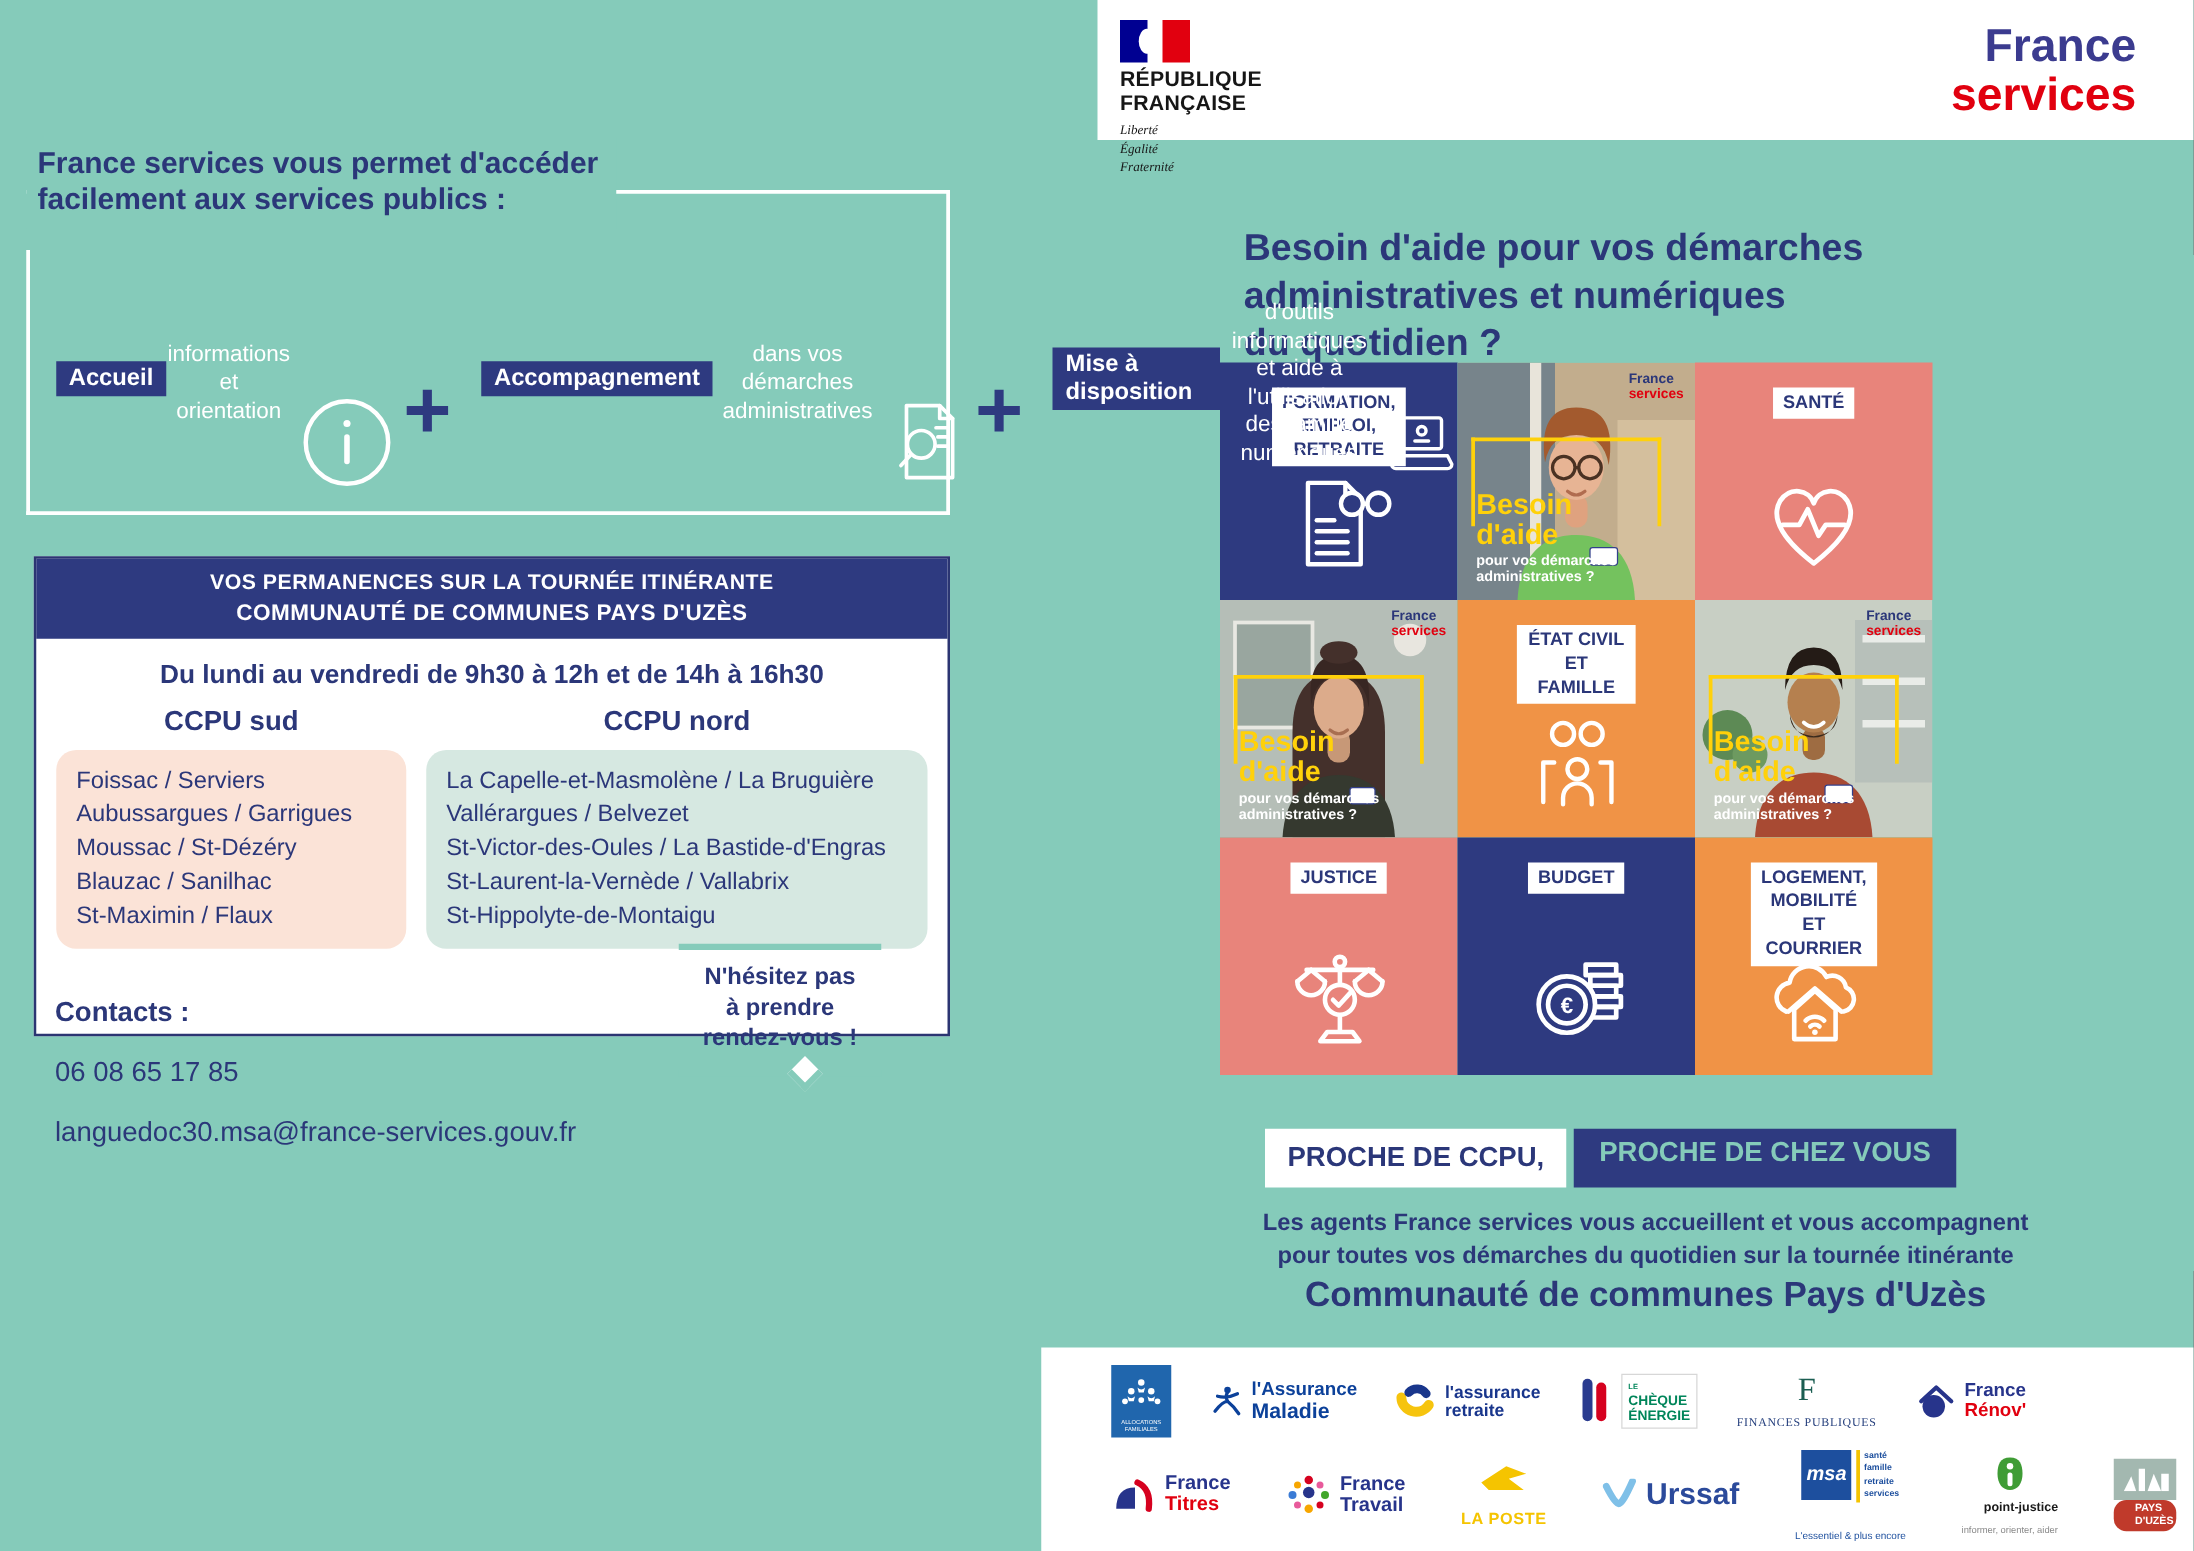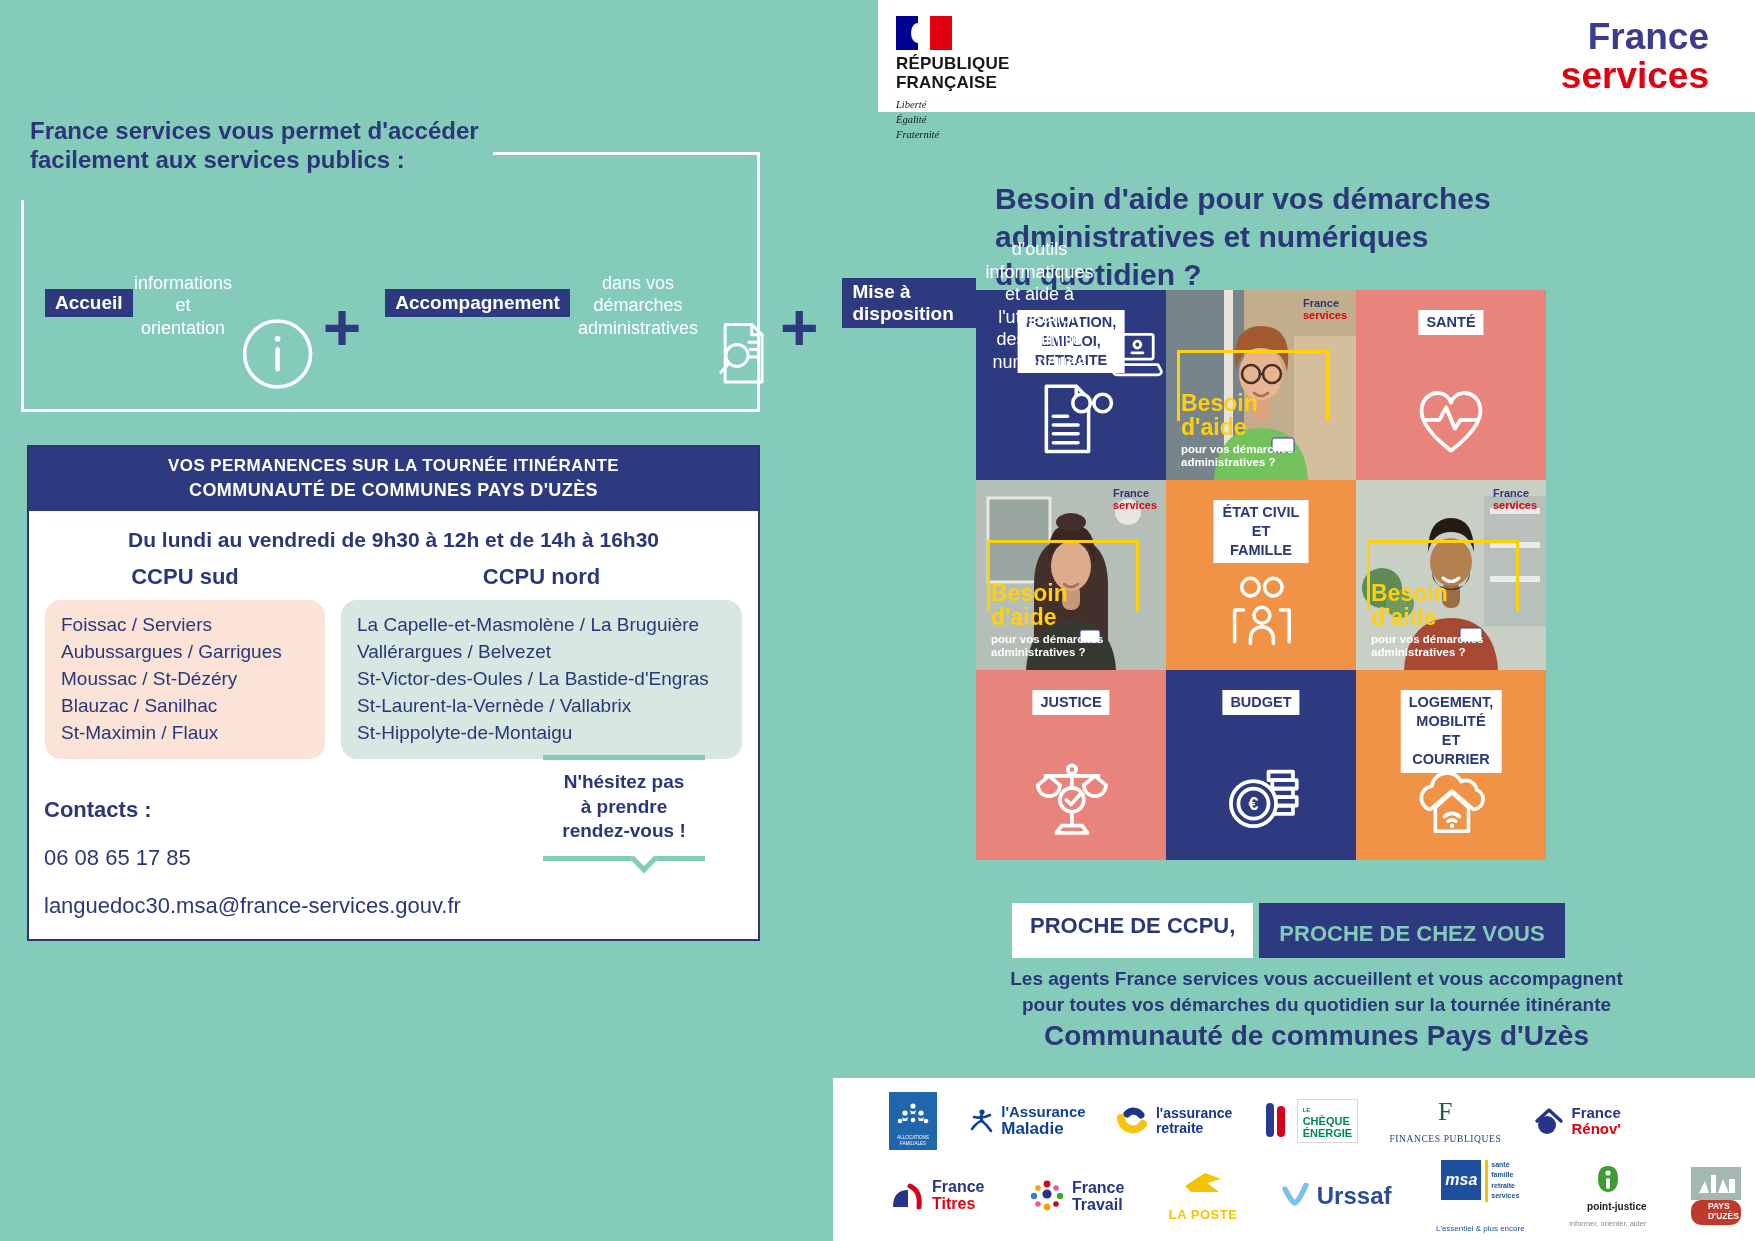--- a/index.html
+++ b/index.html
@@ -16,21 +16,21 @@
   .intro-items{position:absolute;left:21px;top:152px;width:739px;height:260px;display:flex;z-index:2;}
   .intro-item{flex:1;display:flex;flex-direction:row;align-items:center;padding-top:42px;margin-left:24px;}
   .intro-label{background:#2e3a80;color:#fff;font-weight:bold;font-size:19px;padding:3px 10px;}
   .intro-desc{color:#fff;font-size:18px;text-align:center;line-height:1.25;margin-top:5px;}
   .intro-icon{margin-top:auto;margin-bottom:12px;}
   .intro-plus{width:56px;text-align:center;color:#2e3a80;font-size:66px;font-weight:bold;
     align-self:flex-end;margin-bottom:52px;line-height:1;}
   .wicon{fill:none;stroke:#fff;stroke-width:4;stroke-linecap:round;stroke-linejoin:round;}
 
   
-  .perm{position:absolute;left:27px;top:445px;width:733px;height:496px;background:#fff;
+  .perm{position:absolute;left:27px;top:445px;width:733px;height:384px;background:#fff;
     border:2px solid #2b3572;box-sizing:border-box;}
   .perm-header{background:#2e3a80;color:#fff;text-align:center;padding:9px 0 10px;font-weight:bold;}
   .perm-header .ph1{font-size:17px;letter-spacing:.4px;}
   .perm-header .ph2{font-size:18px;letter-spacing:.4px;margin-top:4px;}
   .perm-hours{text-align:center;color:#2b3779;font-weight:bold;font-size:21px;margin-top:17px;}
   .perm-cols{display:flex;margin-top:12px;padding:0 16px;}
   .col-sud{width:280px;}
   .col-nord{flex:1;margin-left:16px;}
   .col-title{text-align:center;color:#2b3779;font-size:22px;font-weight:600;margin-bottom:10px;}
   .list-box{border-radius:16px;padding:12px 16px;font-size:19px;color:#2b3779;line-height:1.42;}
@@ -79,21 +79,21 @@
   .photo-logo .s{color:#e1000f;}
   .photo-frame{position:absolute;left:11px;top:60px;width:146px;height:68px;
     border:3px solid #ffd10a;border-bottom:none;}
   .photo-caption{position:absolute;left:15px;bottom:10px;}
   .cap-besoin{color:#ffd10a;font-weight:bold;font-size:23px;line-height:1.04;}
   .cap-sub{color:#fff;font-weight:bold;font-size:11.5px;line-height:1.18;margin-top:3px;}
 
   
   .proche{position:absolute;left:1012px;top:903px;display:flex;font-weight:bold;font-size:22px;line-height:1;}
   .proche-left{background:#fff;color:#2b3779;padding:12px 18px 13px;}
-  .proche-right{background:#2e3a80;color:#85cbba;padding:20px 20px 13px;margin-left:6px;}
+  .proche-right{background:#2e3a80;color:#85cbba;padding:8px 20px 13px;margin-left:6px;}
   .agents{position:absolute;left:878px;top:966px;width:877px;text-align:center;color:#2b3779;
     font-size:19px;font-weight:600;line-height:1.35;}
   .community{position:absolute;left:878px;top:1020px;width:877px;text-align:center;color:#2b3779;
     font-size:28px;font-weight:bold;}
 
   
   .partners{position:absolute;left:833px;top:1078px;width:922px;height:163px;background:#fff;}
   .p-row{position:absolute;left:56px;right:14px;display:flex;align-items:center;justify-content:space-between;}
   .p-row1{top:12px;height:62px;padding-right:120px;}
   .p-row2{top:84px;height:68px;}

